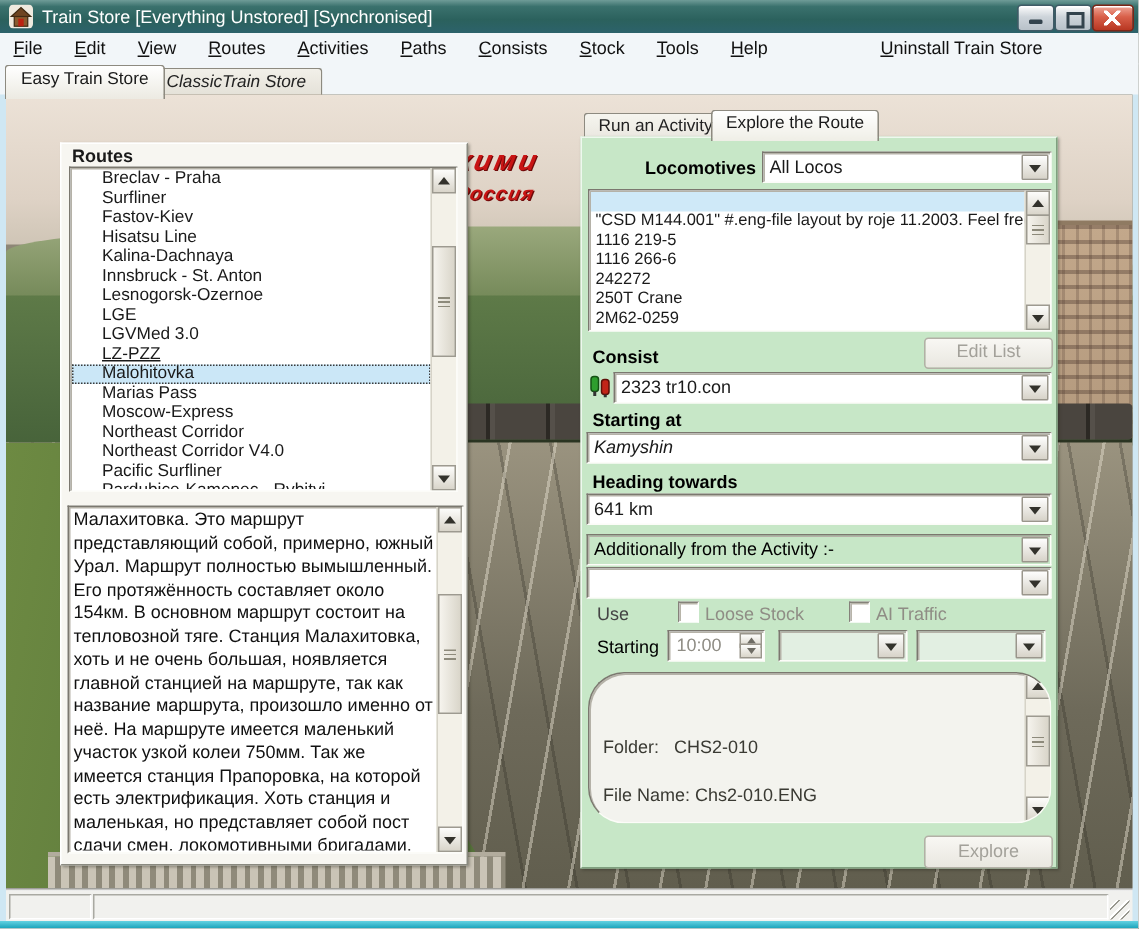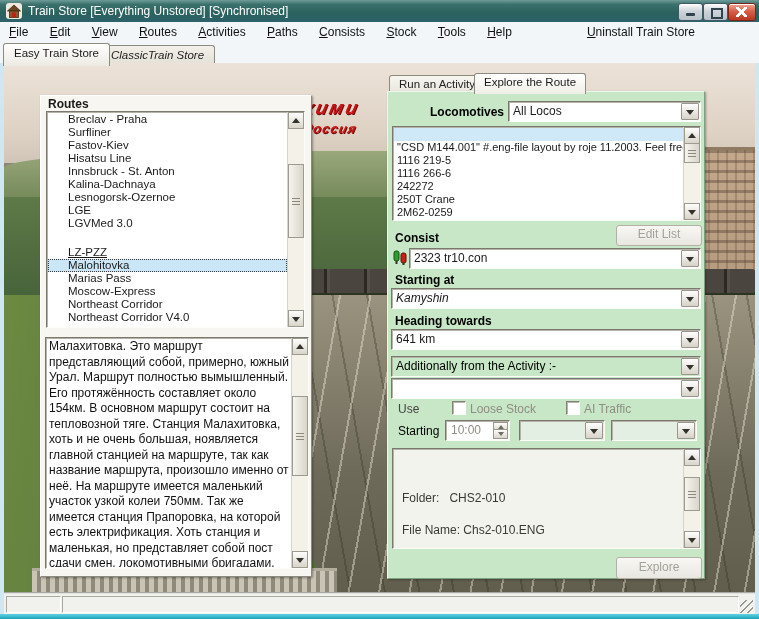--- a/index.html
+++ b/index.html
@@ -87,21 +87,21 @@
   .cb{position:absolute;width:12px;height:12px;background:#fff;border-top:1px solid #85827a;border-left:1px solid #85827a;
       border-bottom:1px solid #fff;border-right:1px solid #fff;box-shadow:inset 1px 1px 0 #b8b5aa;}
 
   
   .left-panel{position:absolute;left:40px;top:95px;width:270px;height:480px;background:#f7f6f1;
       border:1px solid;border-color:#ffffff #8a8a80 #8a8a80 #ffffff;box-shadow:1px 1px 2px rgba(30,30,20,.4);}
   .routes-label{position:absolute;left:7px;top:1px;font-weight:bold;font-size:12px;}
   .routes-list{position:absolute;left:5px;top:15px;width:257px;height:215px;overflow:hidden;}
   .routes-rows{position:absolute;left:1px;top:1px;right:17px;bottom:1px;overflow:hidden;}
   .rrow{height:13px;line-height:13px;font-size:11.5px;padding-left:20px;white-space:nowrap;overflow:hidden;}
-  .rrow.u{text-decoration:underline;margin-top:16px;}
+  .rrow.u{text-decoration:underline;}
   .rrow.selected{background:#cbe7f7;outline:1px dotted #3a3a3a;outline-offset:-1px;}
   .desc-box{position:absolute;left:4px;top:241px;width:262px;height:230px;overflow:hidden;}
   .desc-text{position:absolute;left:3px;top:1px;right:19px;bottom:1px;overflow:hidden;
       font-size:12px;line-height:15.5px;color:#111;}
 
   
   .rtab{position:absolute;font-size:11.5px;white-space:nowrap;border:1px solid #8d8a80;border-bottom:none;
       border-radius:3px 3px 0 0;padding:2px 9px 0 9px;background:linear-gradient(#f6f5ef,#e8e6de);z-index:6;}
   .rtab.active{top:73px;height:18px;z-index:8;background:linear-gradient(#ffffff,#efeee6);}
   .rtab.inactive{top:75px;height:16px;color:#222;}
@@ -120,21 +120,21 @@
   .dlabel{position:absolute;font-size:12px;color:#444;white-space:nowrap;}
   .gray{color:#8f8d85;}
   .spinner{position:absolute;text-decoration:underline;}
   .spinner .val{position:absolute;left:5px;top:2px;font-size:12px;color:#8f8d85;}
   .spinner .sp-btns{position:absolute;right:1px;top:1px;bottom:1px;width:15px;}
   .sp-b{position:absolute;left:0;right:0;height:8px;background:linear-gradient(#fdfdfb,#d9d5ca);
       border:1px solid #9a968c;display:flex;align-items:center;justify-content:center;}
   .sp-b.up{top:0;} .sp-b.dn{bottom:0;}
   .mini-tri-u{width:0;height:0;border:3px solid transparent;border-bottom:4px solid #6e6c64;margin-bottom:3px;}
   .mini-tri-d{width:0;height:0;border:3px solid transparent;border-top:4px solid #6e6c64;margin-top:3px;}
-  .info-box{position:absolute;left:4px;top:356px;width:307px;height:99px;overflow:hidden;background:#f3f3ee;}
+  .info-box{position:absolute;left:4px;top:356px;width:307px;height:99px;overflow:hidden;background:#f3f3ee;border-radius:24px;}
   .info-line{position:absolute;left:9px;font-size:12px;color:#3a3a33;white-space:nowrap;}
 
   
   .cl-divider{position:absolute;left:4px;top:592px;width:751px;height:2px;background:linear-gradient(#8b8b86,#fff);}
   .statusbar{position:absolute;left:4px;top:594px;width:751px;height:21px;background:#f1f1ee;}
   .sb-cell{position:absolute;top:2px;height:15px;border-top:1px solid #a9a9a2;border-left:1px solid #a9a9a2;
       border-bottom:1px solid #fff;border-right:1px solid #fff;}
   .sb-c1{left:2px;width:53px;}
   .sb-c2{left:58px;right:16px;}
   .sb-grip{position:absolute;right:2px;bottom:2px;width:13px;height:13px;
@@ -199,22 +199,22 @@
 
   <div class="left-panel">
     <div class="routes-label">Routes</div>
 
     <div class="routes-list sunken">
       <div class="routes-rows">
         <div class="rrow">Breclav - Praha</div>
         <div class="rrow">Surfliner</div>
         <div class="rrow">Fastov-Kiev</div>
         <div class="rrow">Hisatsu Line</div>
+        <div class="rrow">Kalina-Dachnaya</div>
         <div class="rrow">Innsbruck - St. Anton</div>
-        <div class="rrow">Kalina-Dachnaya</div>
         <div class="rrow">Lesnogorsk-Ozernoe</div>
         <div class="rrow">LGE</div>
         <div class="rrow">LGVMed 3.0</div>
         <div class="rrow u">LZ-PZZ</div>
         <div class="rrow selected">Malohitovka</div>
         <div class="rrow">Marias Pass</div>
         <div class="rrow">Moscow-Express</div>
         <div class="rrow">Northeast Corridor</div>
         <div class="rrow">Northeast Corridor V4.0</div>
         <div class="rrow">Pacific Surfliner</div>

